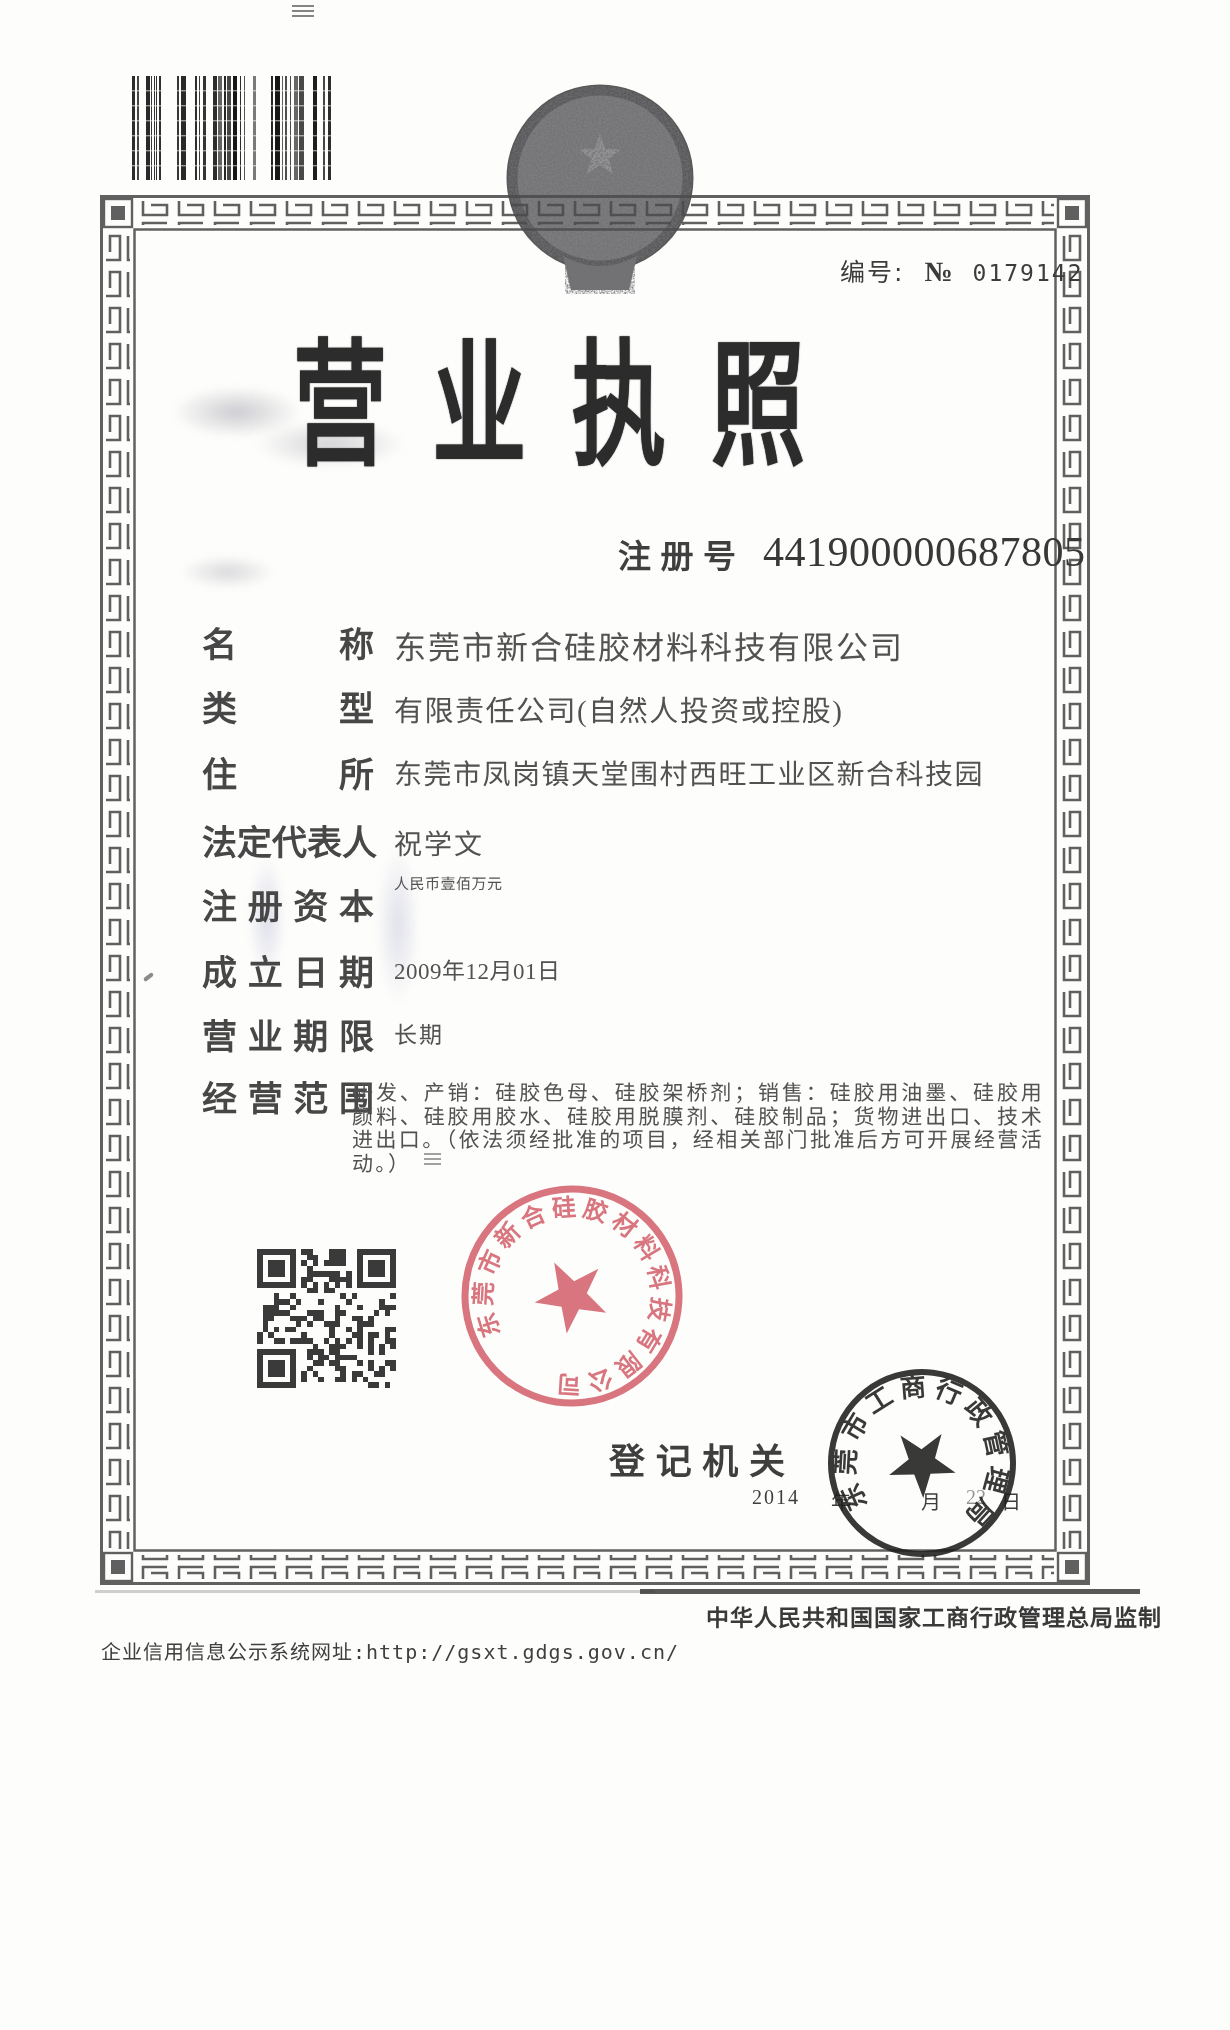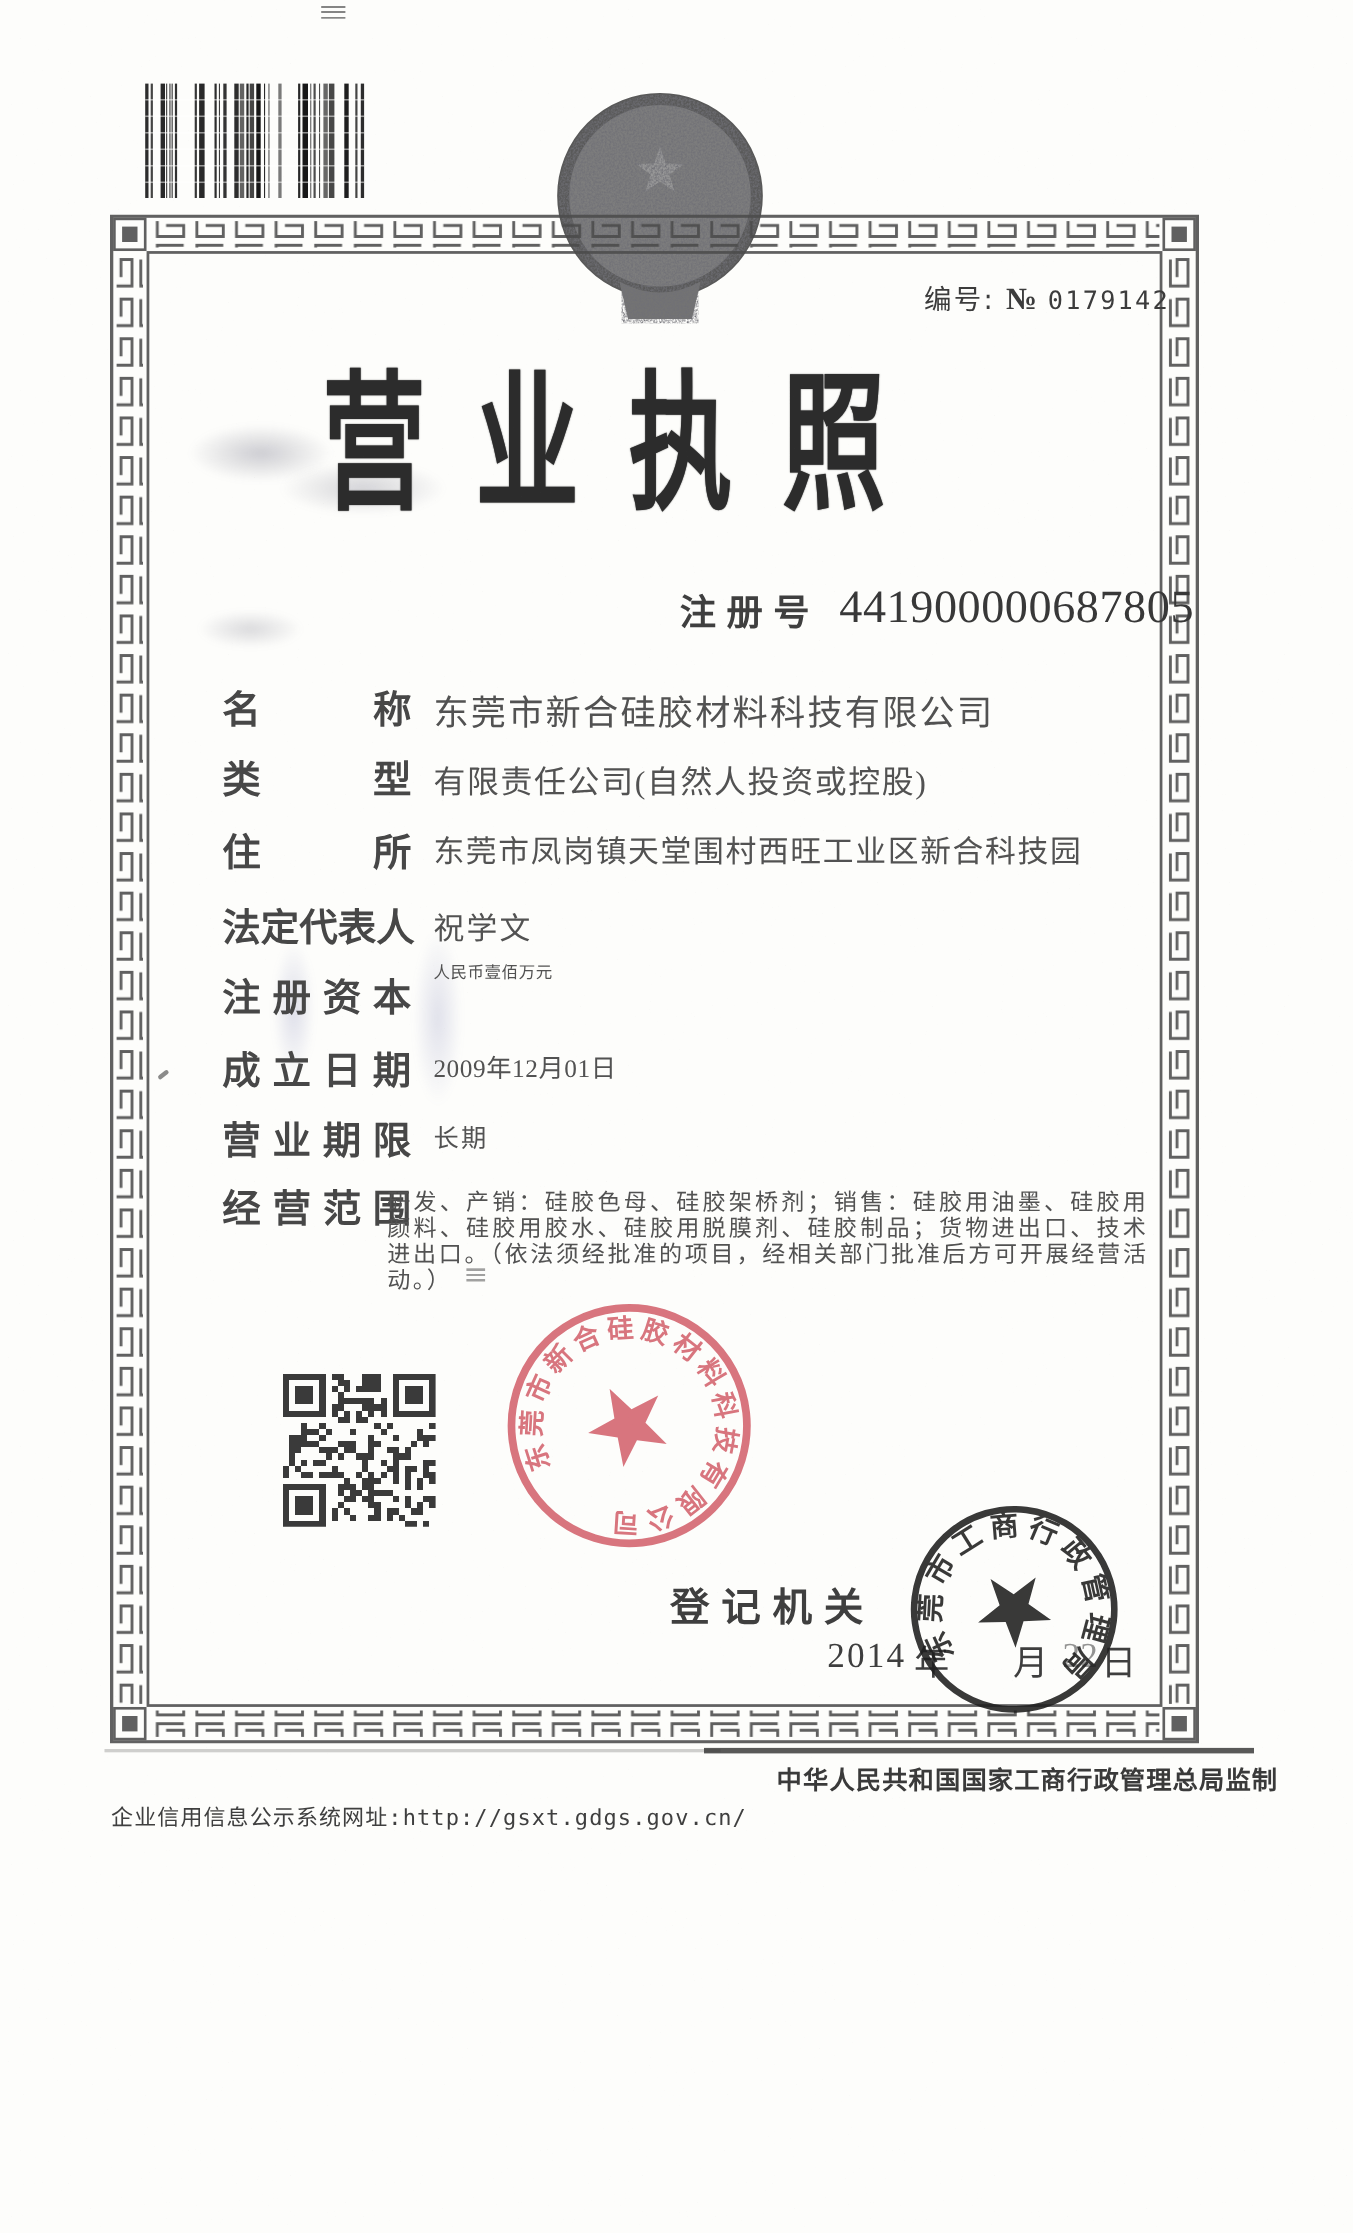--- a/index.html
+++ b/index.html
@@ -10,21 +10,21 @@
   
   .mark-top{left:292px;top:4px;width:22px;height:13px;opacity:.65;
     background:repeating-linear-gradient(0deg,#444 0 2px,transparent 2px 5px);}
   .barcode{left:130px;top:72px;width:208px;height:112px;filter:blur(.3px) contrast(1.05);}
   .emblem{left:505px;top:78px;width:190px;height:230px;}
 
   
   .frame{left:100px;top:195px;width:990px;height:1390px;opacity:.88;}
 
   
-  .serial{left:840px;top:252px;display:flex;align-items:baseline;gap:10px;color:#3c3c3c;}
+  .serial{left:840px;top:252px;display:flex;align-items:baseline;gap:20px;color:#3c3c3c;}
   .serial .cjk{font-family:"DejaVu Sans","Liberation Sans",sans-serif;font-size:25px;letter-spacing:2px;}
   .serial .nosym{font-size:28px;font-weight:bold;}
   .serial .num{font-family:"DejaVu Sans Mono","Liberation Mono",monospace;font-size:23px;letter-spacing:2px;}
 
   
   .title{left:293px;top:338px;width:512px;font-size:94px;font-weight:900;color:#2c2c2c;
     font-family:"DejaVu Sans","Liberation Sans",sans-serif;line-height:1;
     transform:scaleY(1.45);transform-origin:top left;text-shadow:0 0 1px #3a3a3a;}
 
   
@@ -51,21 +51,21 @@
     transform:rotate(-38deg);border-radius:2px;}
   .mark-scope{left:424px;top:1153px;width:17px;height:12px;opacity:.55;
     background:repeating-linear-gradient(0deg,#555 0 2px,transparent 2px 5px);}
 
   
   .qr{left:257px;top:1249px;width:139px;height:139px;}
   .company-seal{left:447px;top:1171px;width:250px;height:250px;opacity:.82;}
   .authority-seal{left:822px;top:1363px;width:200px;height:200px;opacity:.88;}
   .regorgan{left:609px;top:1432px;width:176px;font-size:36px;font-weight:600;color:#3f3f3f;
     font-family:"DejaVu Sans","Liberation Sans",sans-serif;}
-  .dateline span{position:absolute;top:1486px;font-size:32px;color:#3e3e3e;}
+  .dateline span{position:absolute;top:1486px;font-size:20px;color:#3e3e3e;}
   .d-year{left:752px;letter-spacing:2px;}
   .d-yu{left:831px;}
   .d-mu{left:921px;}
   .d-day{left:966px;opacity:.55;}
   .d-du{left:1001px;}
 
   
   .streak-dark{left:640px;top:1589px;width:500px;height:5px;background:#2f2f2f;opacity:.8;}
   .streak-light{left:95px;top:1590px;width:560px;height:3px;background:#8a8a8a;opacity:.4;}
   .footer-left{left:101px;top:1636px;font-size:20px;color:#3f3f3f;letter-spacing:1px;

